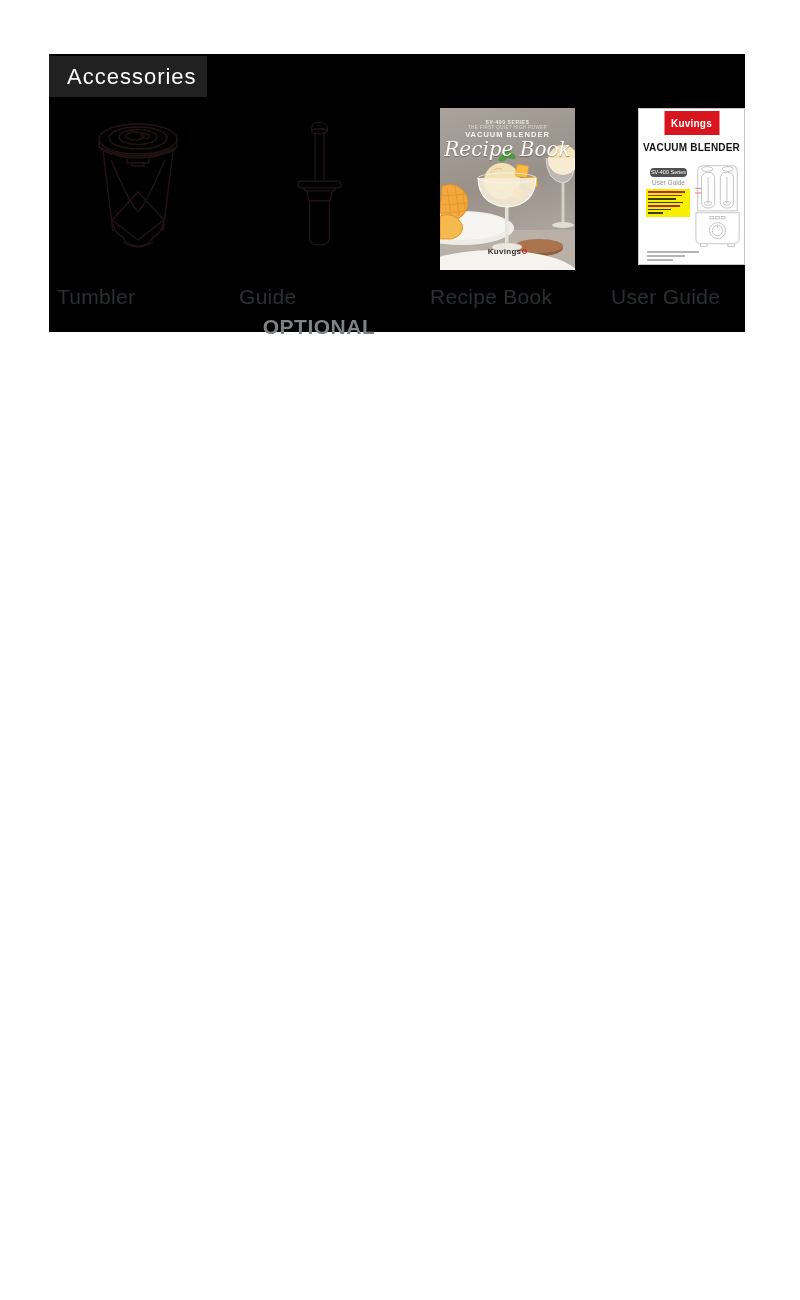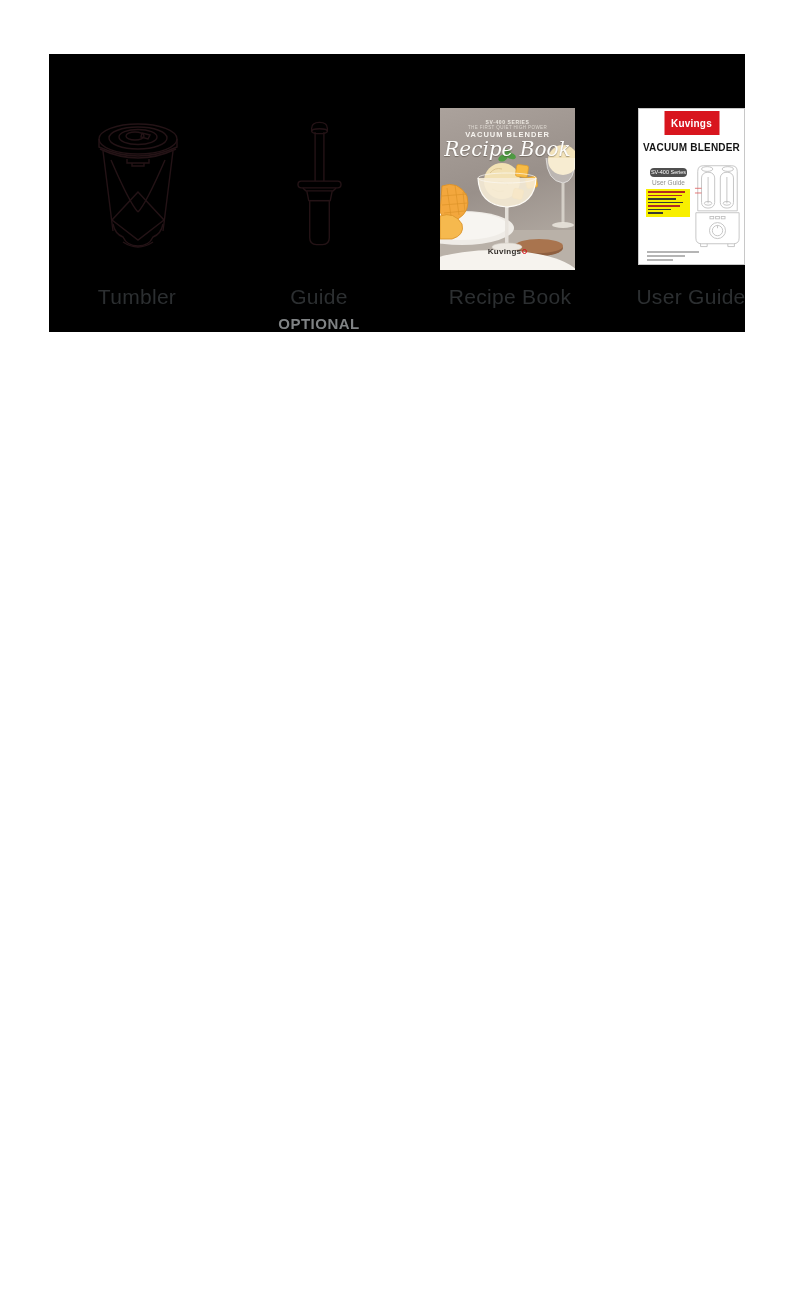--- a/index.html
+++ b/index.html
@@ -13,25 +13,25 @@
   .title-box { position:absolute; left:0; top:2px; width:158px; height:41px;
                background:#212121; display:flex; align-items:center; padding-left:18px; }
   .title-box span { color:#fcfcfc; font-size:22px; font-weight:400; letter-spacing:1px; }
 
   
   .art-tumbler { position:absolute; left:47px; top:64px; width:84px; height:136px; }
   .art-tamper  { position:absolute; left:248px; top:65px; width:45px; height:130px; }
   .line-art path, .line-art ellipse, .line-art rect { stroke:#241316; stroke-width:1.4; fill:none; }
 
   
-  .item-label { position:absolute; top:231px; width:160px; text-align:center;
+  .item-label { position:absolute; top:231px; width:160px; text-align:left;
                 color:#2c2f31; font-size:21px; letter-spacing:0.3px; }
   .lbl-1 { left:8px; } .lbl-2 { left:190px; } .lbl-3 { left:381px; } .lbl-4 { left:562px; }
   .optional-note { position:absolute; top:261px; left:190px; width:160px; text-align:center;
-                   color:#7f8284; font-size:15px; font-weight:bold; letter-spacing:0.5px; }
+                   color:#7f8284; font-size:21px; font-weight:bold; letter-spacing:0.5px; }
 
   
   .recipe-book { position:absolute; left:391px; top:54px; width:135px; height:162px;
                  overflow:hidden; }
   .rb-art { position:absolute; left:0; top:0; width:100%; height:100%; }
   .rb-text { position:absolute; left:0; width:100%; text-align:center; color:#efebe4; }
   .rb-series  { top:11px; font-size:5px;  font-weight:bold; letter-spacing:0.6px; }
   .rb-tagline { top:17px; font-size:4.5px; color:#ddd8d1; letter-spacing:0.4px; }
   .rb-product { top:22px; font-size:7.5px; font-weight:bold; color:#f7f4ef; letter-spacing:1px; }
   .rb-title   { top:29px; font-size:20px; font-style:italic; font-family:"DejaVu Serif", serif;
@@ -61,20 +61,23 @@
   .yg-r { background:#b22a22; } .yg-d { background:#3a3a32; }
   .ug-blender { position:absolute; left:55px; top:52px; width:47px; height:95px; }
   .ug-footline { position:absolute; left:8px; background:#b5b5b5; height:1.5px; }
   .fl-1 { top:142px; width:52px; } .fl-2 { top:146px; width:38px; } .fl-3 { top:150px; width:26px; }
 </style>
 </head>
 <body>
 
 <div class="panel">
 
+  <div class="title-box">
+    <span>Accessories</span>
+  </div>
 
   <svg class="art-tumbler line-art" viewBox="0 0 84 136">
     <ellipse cx="42" cy="21" rx="39" ry="15"></ellipse>
     <ellipse cx="42" cy="20" rx="29" ry="11"></ellipse>
     <ellipse cx="42" cy="19" rx="19" ry="7.5"></ellipse>
     <ellipse cx="39" cy="18" rx="9" ry="4"></ellipse>
     <path d="M46,15 L54,17 L52,21 L45,19 Z"></path>
     <path d="M3,21 L3,29 Q42,47 81,29 L81,21"></path>
     <path d="M4,31 Q42,49 80,31"></path>
     <path d="M31,41 L31,45 L53,45 L53,41"></path>

